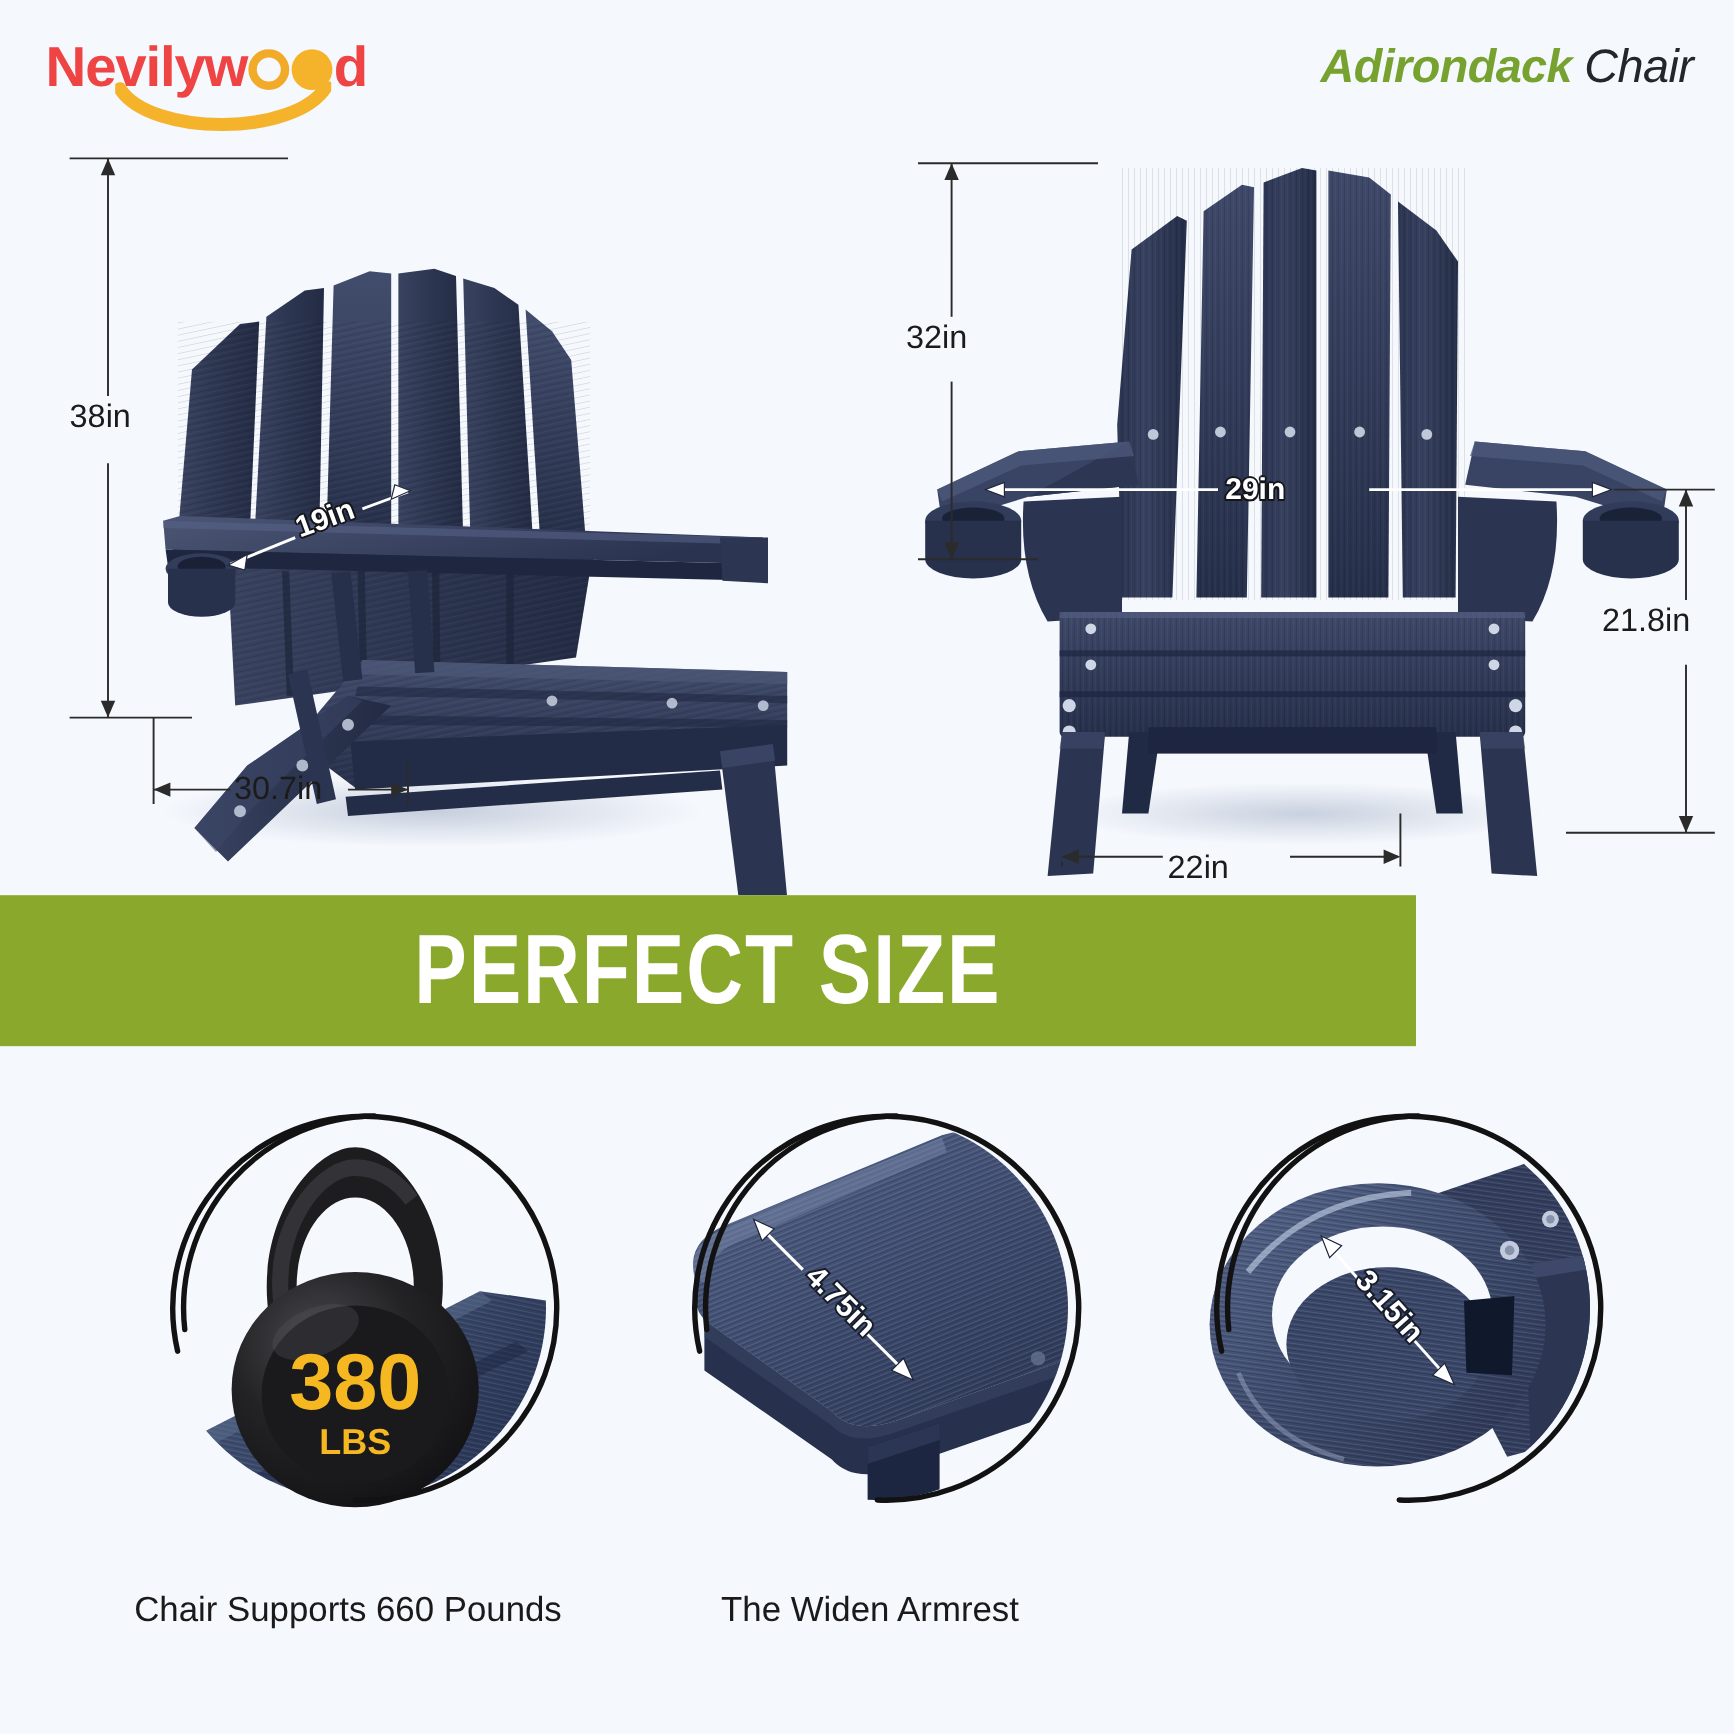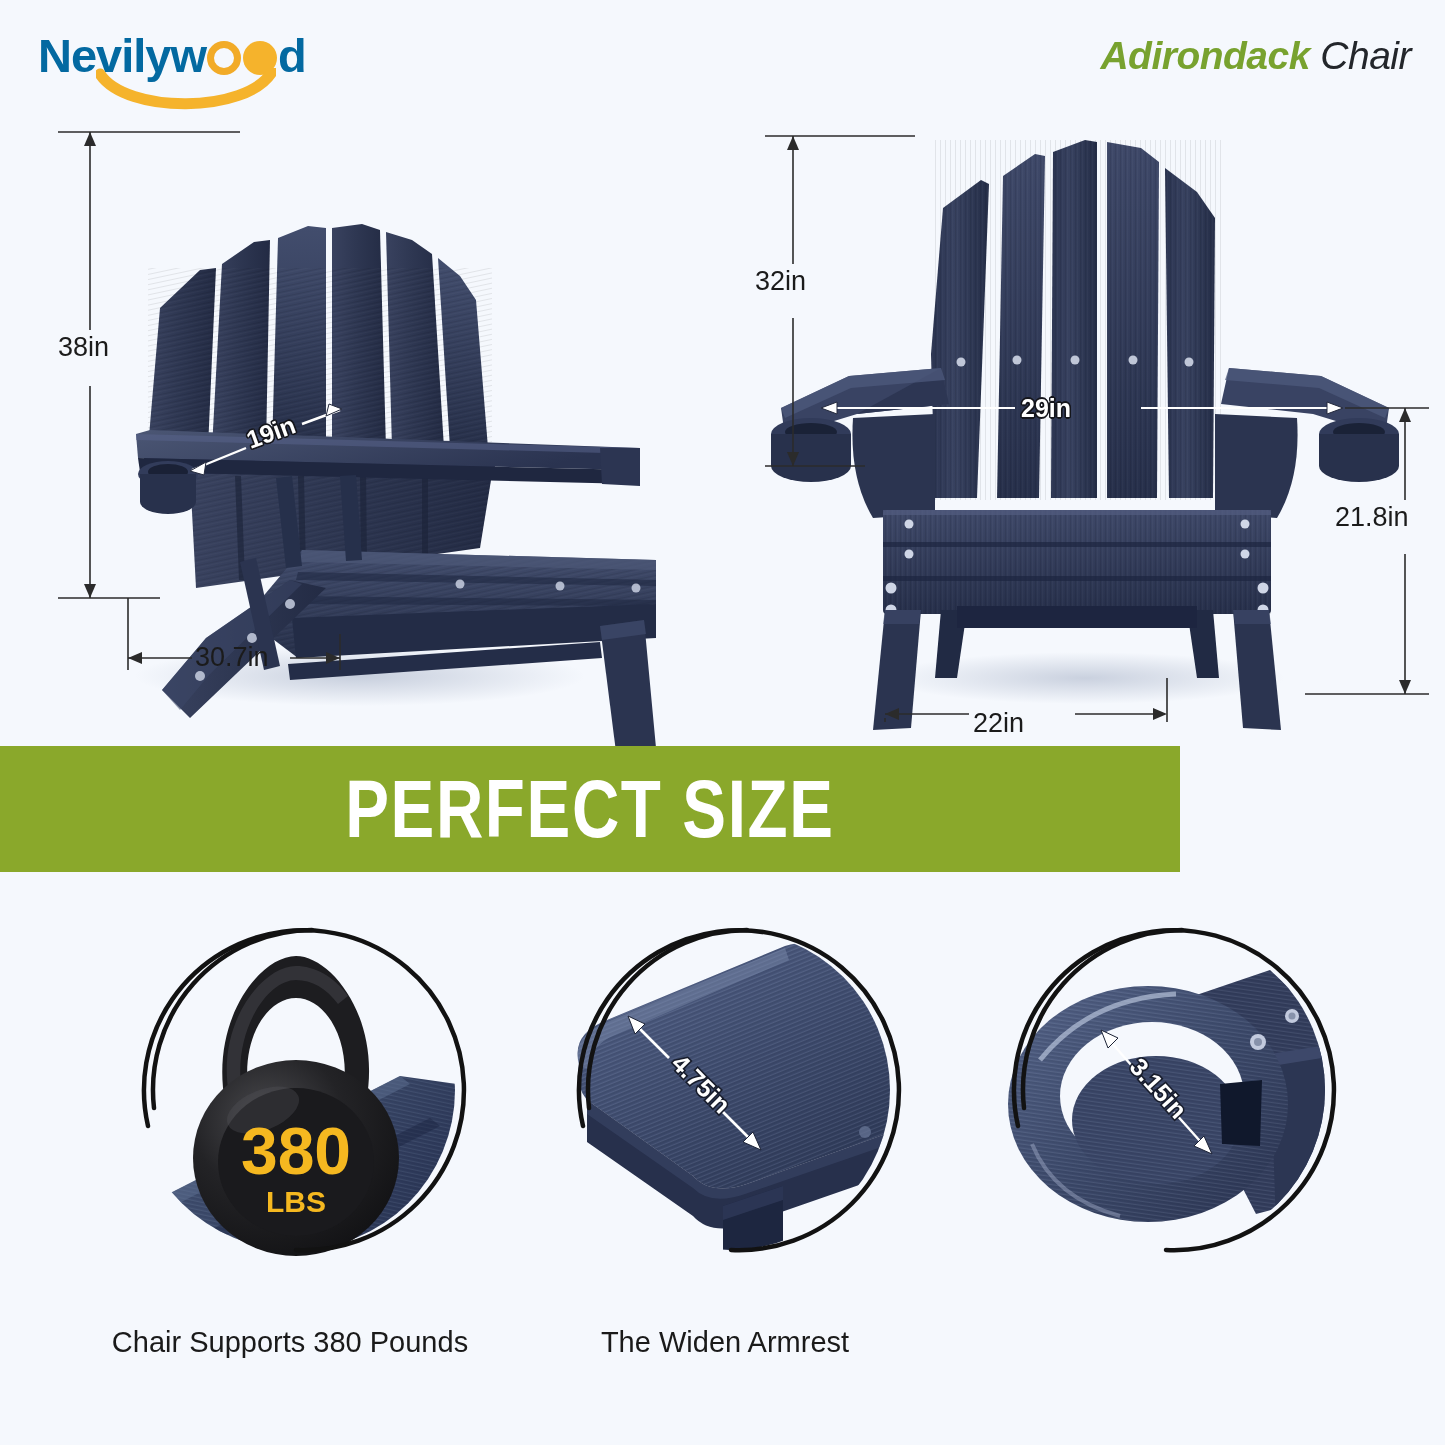--- a/index.html
+++ b/index.html
@@ -26,21 +26,21 @@
     position: absolute;
     left: 38px; top: 28px;
     width: 300px; height: 84px;
   }
   #logo-word {
     position: absolute;
     left: 0; top: 0;
     font-size: 47px;
     font-weight: 600;
     letter-spacing: -1px;
-    color: #0369a1;
+    color: #ef4444;
     white-space: nowrap;
   }
   .logo-o {
     display: inline-block;
     width: 34px;
     height: 34px;
     vertical-align: -3px;
     margin: 0 1px;
   }
   .logo-o.ring {
@@ -505,21 +505,21 @@
             <text x="196" y="280" text-anchor="middle" font-family="Liberation Sans, sans-serif" font-size="66" font-weight="700" fill="#f5b820">380</text>
             <text x="196" y="318" text-anchor="middle" font-family="Liberation Sans, sans-serif" font-size="30" font-weight="700" fill="#f5b820">LBS</text>
           </g>
 
           <g fill="none" stroke="#121212" stroke-width="4.5" stroke-linecap="round">
             <path d="M 48 232 A 160 160 0 1 1 196 356"></path>
             <path d="M 54 214 A 160 160 0 0 1 212 36"></path>
           </g>
         </svg>
       </div>
-      <div class="feature-caption">Chair Supports 380 Pounds</div>
+      <div class="feature-caption">Chair Supports 660 Pounds</div>
     </div>
 
     <div class="feature" id="feature-1">
       <div class="feature-circle-wrap">
         <svg width="390" height="400" viewBox="0 0 390 400">
           <defs>
             <linearGradient id="armTop" x1="0.1" y1="0" x2="0.9" y2="1">
               <stop offset="0%" stop-color="#55648a"></stop>
               <stop offset="50%" stop-color="#3e4b6d"></stop>
               <stop offset="100%" stop-color="#2a3552"></stop>

